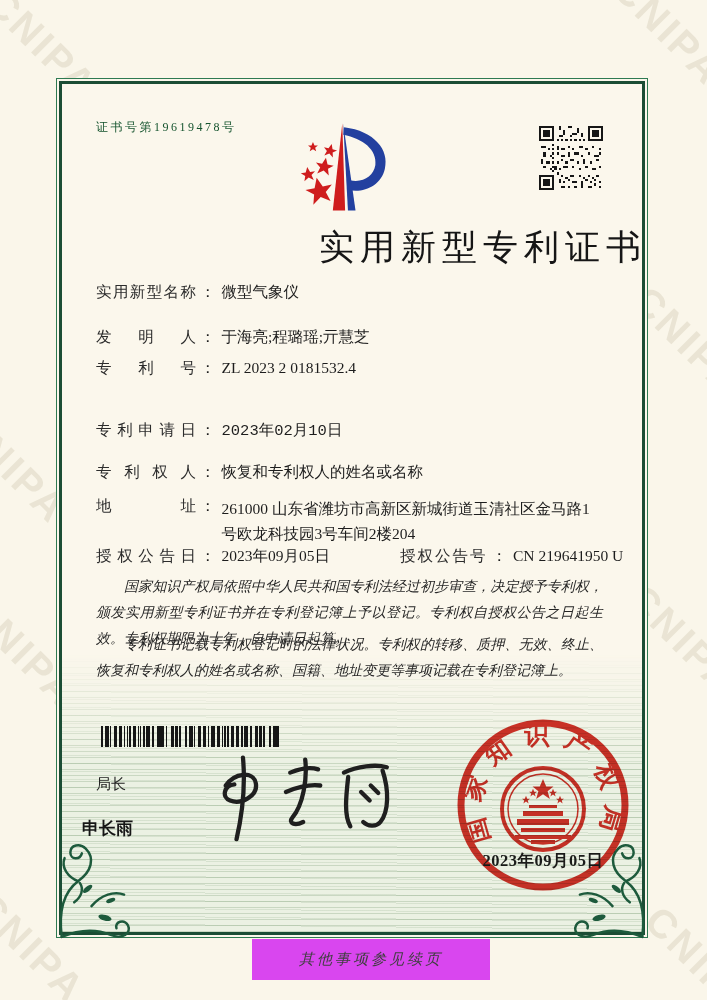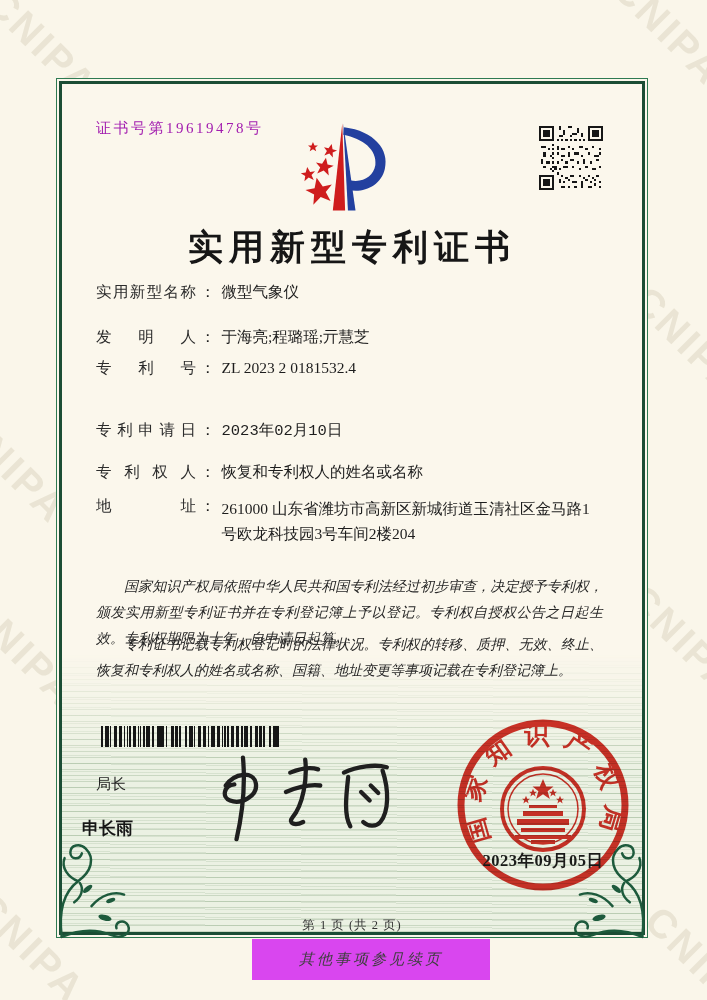--- a/index.html
+++ b/index.html
@@ -35,27 +35,27 @@
     background-color:#ebf1e3;
     background-image:
       repeating-linear-gradient(0deg, rgba(122,156,116,0.30) 0 1px, transparent 1px 6px),
       repeating-linear-gradient(0.6deg, rgba(122,156,116,0.18) 0 1px, transparent 1px 8px);
     -webkit-mask-image:linear-gradient(180deg, transparent 0, #000 110px);
     mask-image:linear-gradient(180deg, transparent 0, #000 110px);
   }
   
   .cert-no {
     position:absolute; left:39px; top:40px;
-    font-size:15px; letter-spacing:2.5px; color:#a21caf;
+    font-size:12px; letter-spacing:2.5px; color:#14532d;
   }
   .logo { position:absolute; left:238px; top:40px; width:104px; height:96px; }
   .qr { position:absolute; left:482px; top:47px; width:64px; height:64px; }
   .title {
     position:absolute; left:0; top:145px; width:100%;
-    text-align:center; font-size:35px; font-weight:bold;
+    text-align:right; font-size:35px; font-weight:normal;
     letter-spacing:6px; color:#161616;
   }
   
   .row { position:absolute; left:39px; font-size:15.5px; color:#1d1d1d; white-space:nowrap; }
   .lbl {
     display:inline-block; width:100px; text-align:justify; text-align-last:justify;
     color:#2c2c2c; vertical-align:top;
   }
   .colon { margin:0 6px 0 4px; }
   .r1{top:203px;} .r2{top:248px;} .r3{top:279px;} .r4{top:341px;font-family:Liberation Mono, monospace;}
@@ -207,20 +207,23 @@
       <span class="lbl">专利号</span><span class="colon">：</span><span class="val">ZL 2023 2 0181532.4</span>
     </div>
     <div class="row r4">
       <span class="lbl">专利申请日</span><span class="colon">：</span><span class="val">2023年02月10日</span>
     </div>
     <div class="row r5">
       <span class="lbl">专利权人</span><span class="colon">：</span><span class="val">恢复和专利权人的姓名或名称</span>
     </div>
     <div class="row r6">
       <span class="lbl">地址</span><span class="colon">：</span><span class="val addr-val">261000 山东省潍坊市高新区新城街道玉清社区金马路1号欧龙科技园3号车间2楼204</span>
+    </div>
+    <div class="row r7">
+      <span class="lbl">授权公告日</span><span class="colon">：</span><span class="val">2023年09月05日</span><span class="lbl lbl2">授权公告号</span><span class="colon">：</span><span class="val">CN 219641950 U</span>
     </div>
 
     <div class="para p2">专利证书记载专利权登记时的法律状况。专利权的转移、质押、无效、终止、恢复和专利权人的姓名或名称、国籍、地址变更等事项记载在专利登记簿上。</div>
     <div class="para p1">国家知识产权局依照中华人民共和国专利法经过初步审查，决定授予专利权，颁发实用新型专利证书并在专利登记簿上予以登记。专利权自授权公告之日起生效。专利权期限为十年，自申请日起算。</div>
 
     <div class="barcode"></div>
 
     <div class="director-title">局长</div>
     <div class="director-name">申长雨</div>
 
@@ -261,20 +264,19 @@
           <rect x="-20" y="2" width="40" height="5"></rect>
           <rect x="-26" y="10" width="52" height="6"></rect>
           <rect x="-22" y="19" width="44" height="4"></rect>
           <rect x="-28" y="26" width="56" height="4"></rect>
           <rect x="-12" y="31" width="24" height="4"></rect>
         </g>
       </svg>
       <div class="seal-date">2023年09月05日</div>
     </div>
 
-    <div class="page-info">第 1 页 (共 2 页)</div>
   </div>
 
   <div class="cont-strip">
     <span class="cont-note">其他事项参见续页</span>
   </div>
 
 </div>
 
 </body></html>

